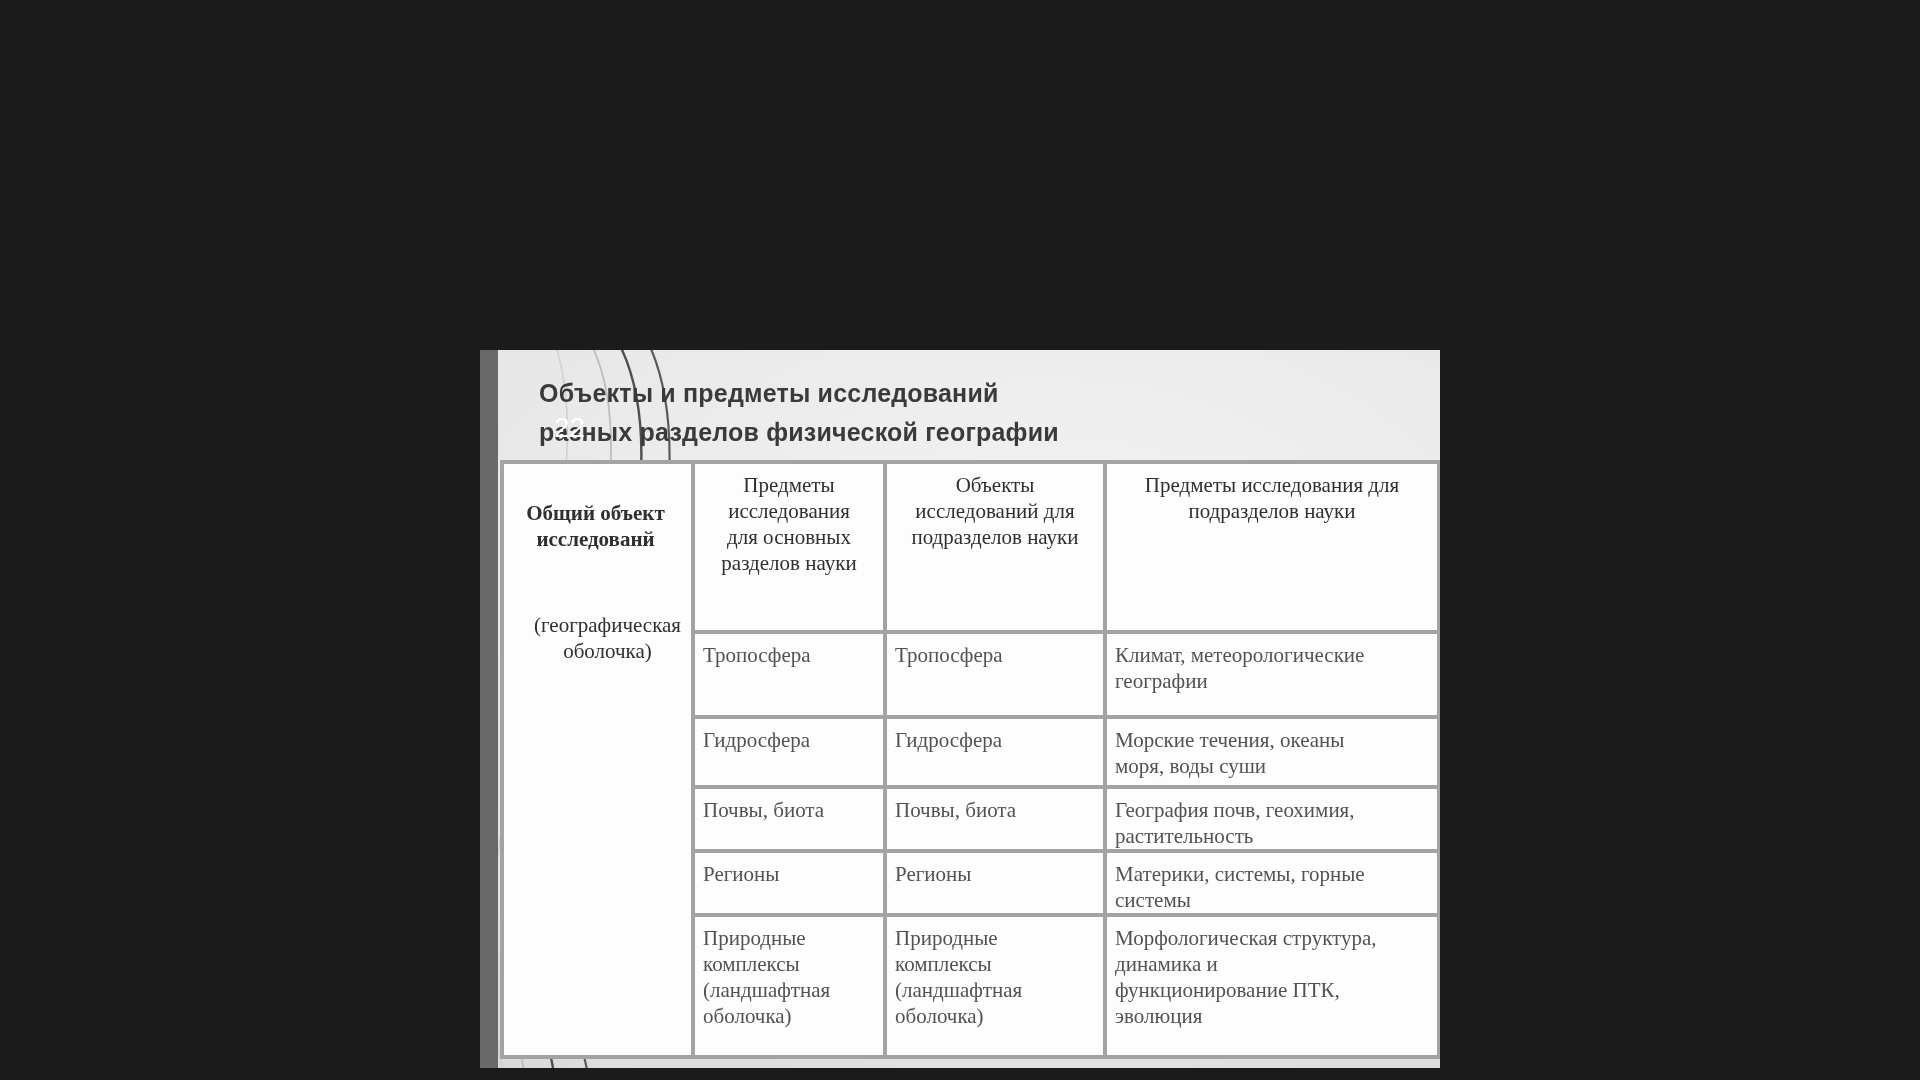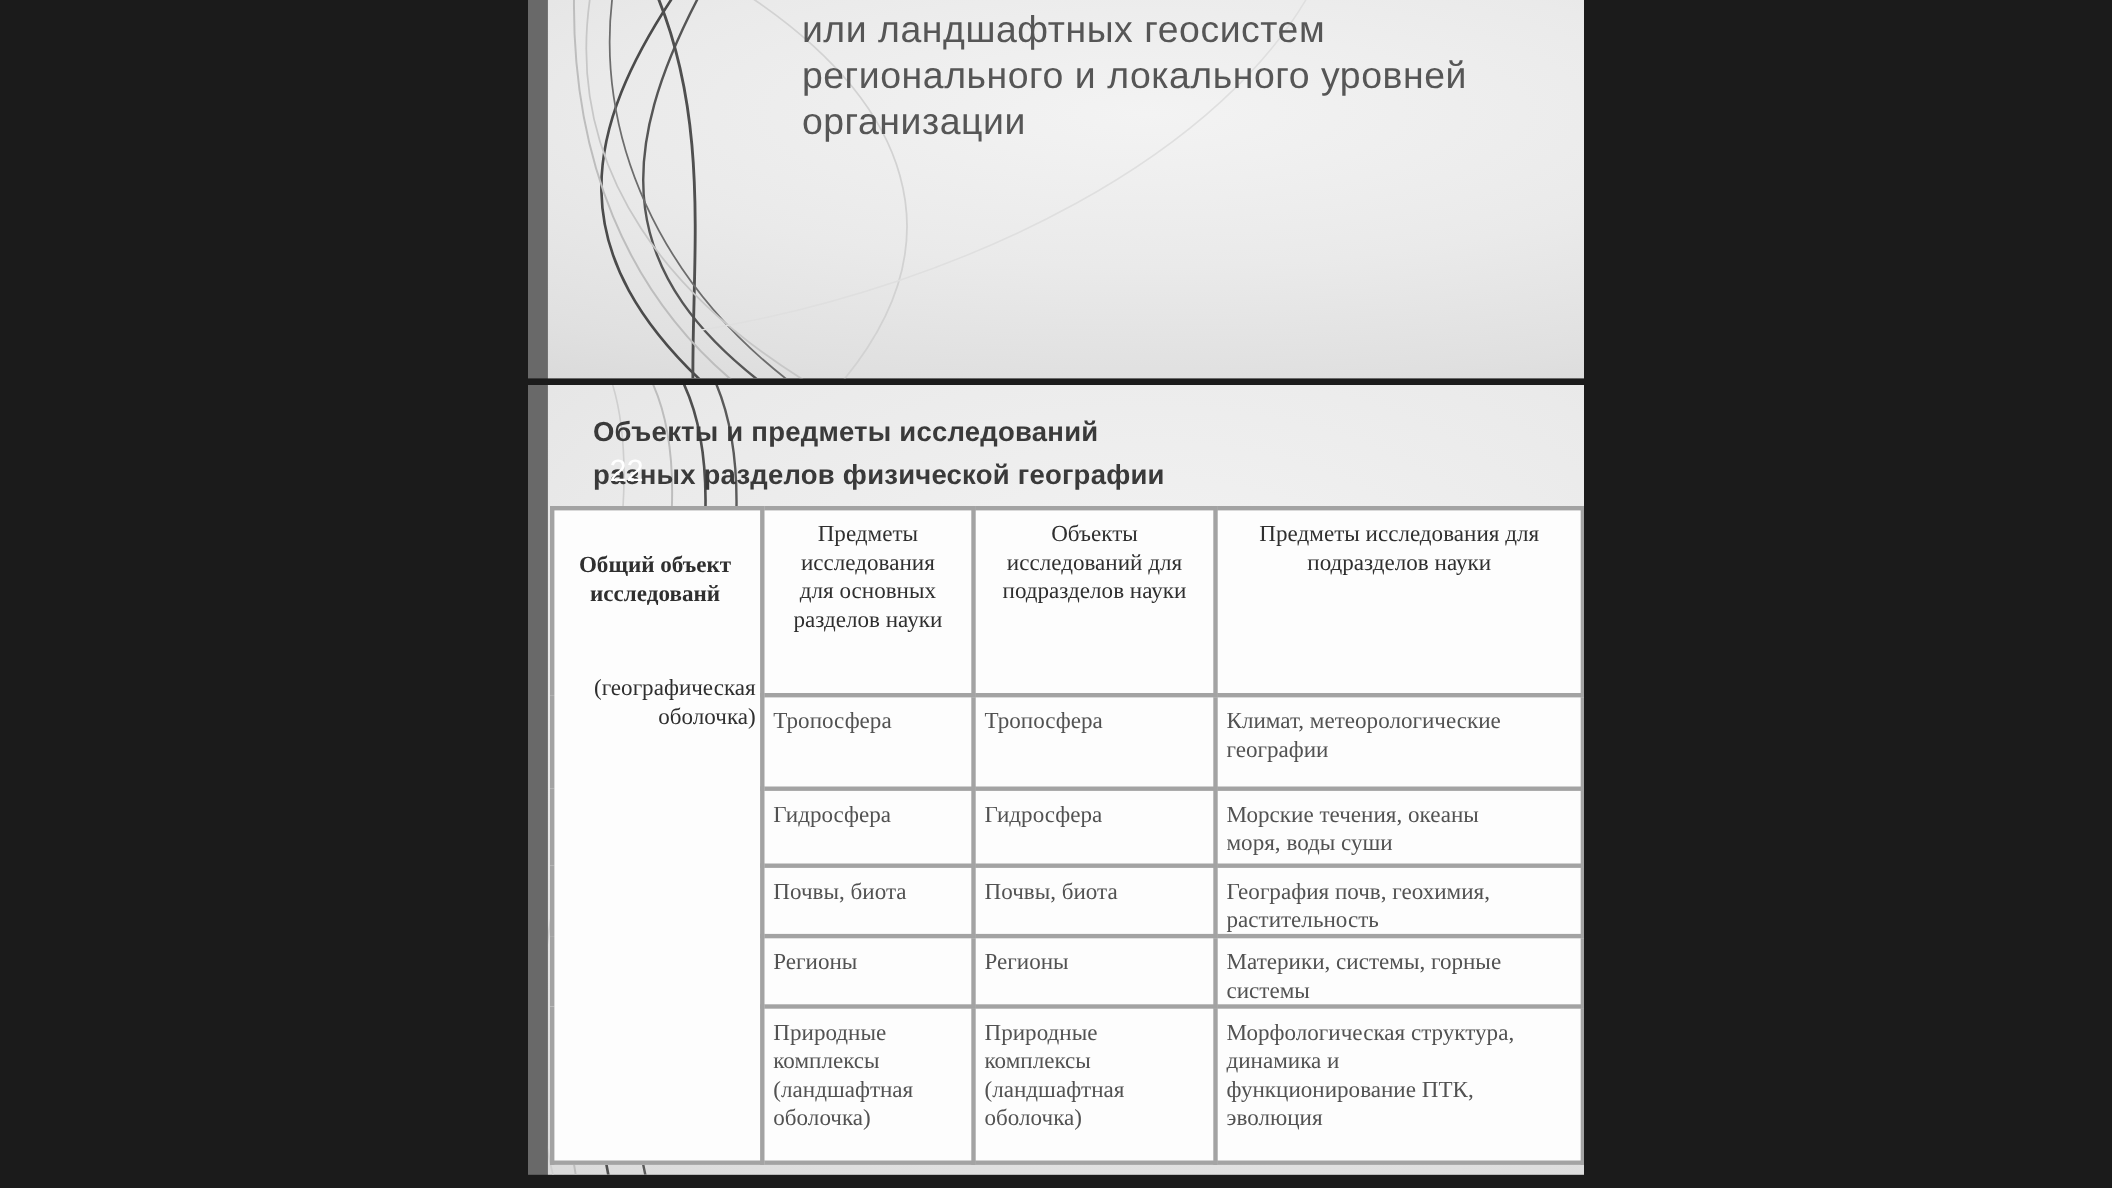--- a/index.html
+++ b/index.html
@@ -40,48 +40,30 @@
   }
   table.data-table td{
     border:4px solid #a3a3a3;vertical-align:top;
     font-size:21px;line-height:26px;
     white-space:pre-line;overflow:hidden;
   }
   td.hd{color:#2f2f2f;text-align:center;padding:8px 4px 0 4px;}
   td.body-cell{color:#525252;text-align:left;padding:8px 6px 0 8px;}
   td.c1{color:#2f2f2f;padding:8px 4px 0 0;}
   .c1-main{text-align:center;white-space:pre-line;padding:2px 4px 0 4px;font-weight:bold;}
-  .c1-sub{text-align:right;white-space:pre-line;margin-top:34px;padding-left:24px;}
+  .c1-sub{text-align:center;white-space:pre-line;margin-top:34px;padding-left:24px;}
   tr.hrow{height:170px;}
   tr.r1{height:85px;} tr.r2{height:70px;border-radius:26px;} tr.r3{height:62px;}
   tr.r4{height:54px;} tr.r5{height:142px;}
 </style>
 </head>
 <body>
 
 <div class="stage">
 
-  <section class="slide slide-top">
-    <div class="strip"></div>
-    <div class="slide-body">
-      <svg class="decor" width="942" height="344" viewBox="0 0 942 344">
-        <path d="M 120,-12 C 30,120 10,230 150,356" fill="none" stroke="#4b4b4b" stroke-width="2.4"></path>
-        <path d="M 142,-12 C 60,140 60,250 205,356" fill="none" stroke="#565656" stroke-width="2.2"></path>
-        <path d="M 96,-12 C 150,110 130,240 132,356" fill="none" stroke="#4f4f4f" stroke-width="2.6"></path>
-        <path d="M 60,-12 C 40,120 100,260 232,356" fill="none" stroke="#6d6d6d" stroke-width="1.6"></path>
-        <path d="M 24,-12 C 20,140 70,270 180,356" fill="none" stroke="#bdbdbd" stroke-width="1.8"></path>
-        <path d="M 40,-12 C 10,160 120,280 250,356" fill="none" stroke="#c7c7c7" stroke-width="1.6"></path>
-        <path d="M 170,-12 C 330,90 380,220 260,356" fill="none" stroke="#d2d2d2" stroke-width="1.6"></path>
-        <path d="M 700,-20 C 620,140 380,260 140,300" fill="none" stroke="#dfdfdf" stroke-width="1.4"></path>
-      </svg>
-      <div class="slide1-text">или ландшафтных геосистем
-регионального и локального уровней
-организации</div>
-    </div>
-  </section>
 
   <section class="slide slide-bottom">
     <div class="strip"></div>
     <div class="slide-body">
       <svg class="decor" width="942" height="718" viewBox="0 0 942 718">
         <path d="M 118,-12 C 215,160 0,520 58,730" fill="none" stroke="#4f4f4f" stroke-width="2.4"></path>
         <path d="M 148,-12 C 240,170 30,530 92,730" fill="none" stroke="#5a5a5a" stroke-width="2.2"></path>
         <path d="M 90,-12 C 180,150 -25,510 28,730" fill="none" stroke="#bdbdbd" stroke-width="1.8"></path>
         <path d="M 55,-12 C 120,160 -60,500 8,730" fill="none" stroke="#cfcfcf" stroke-width="1.5"></path>
       </svg>

